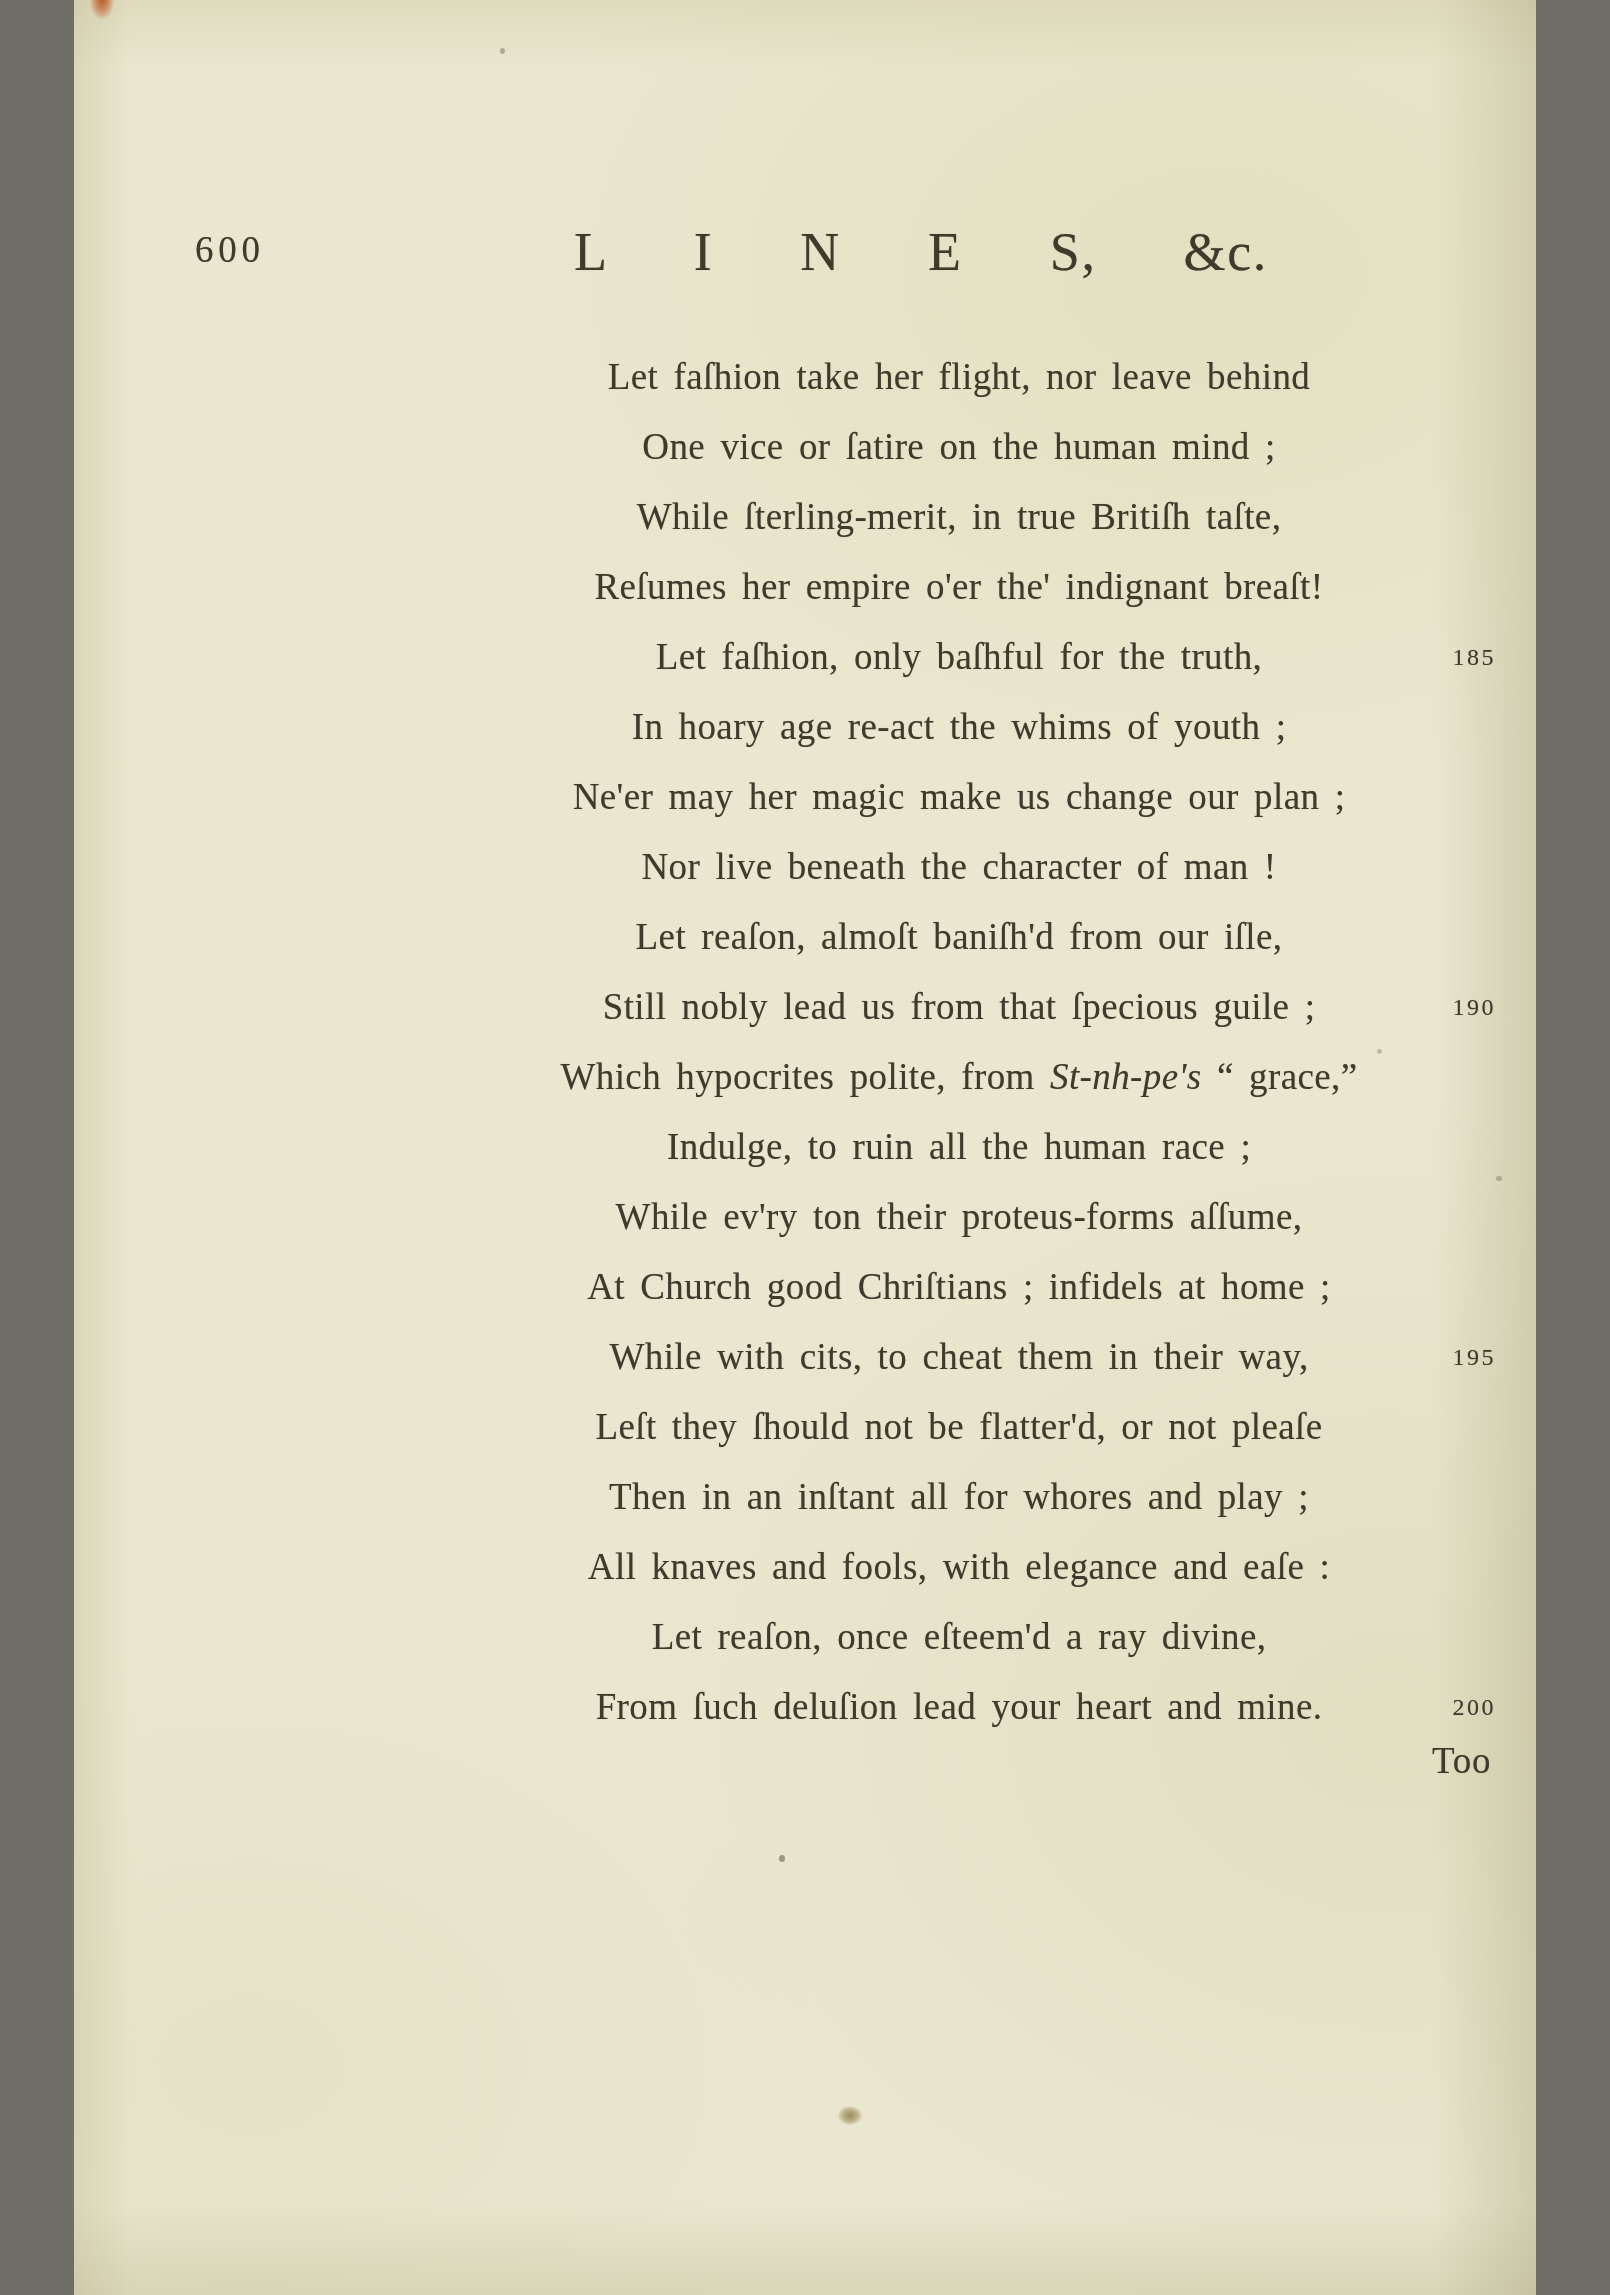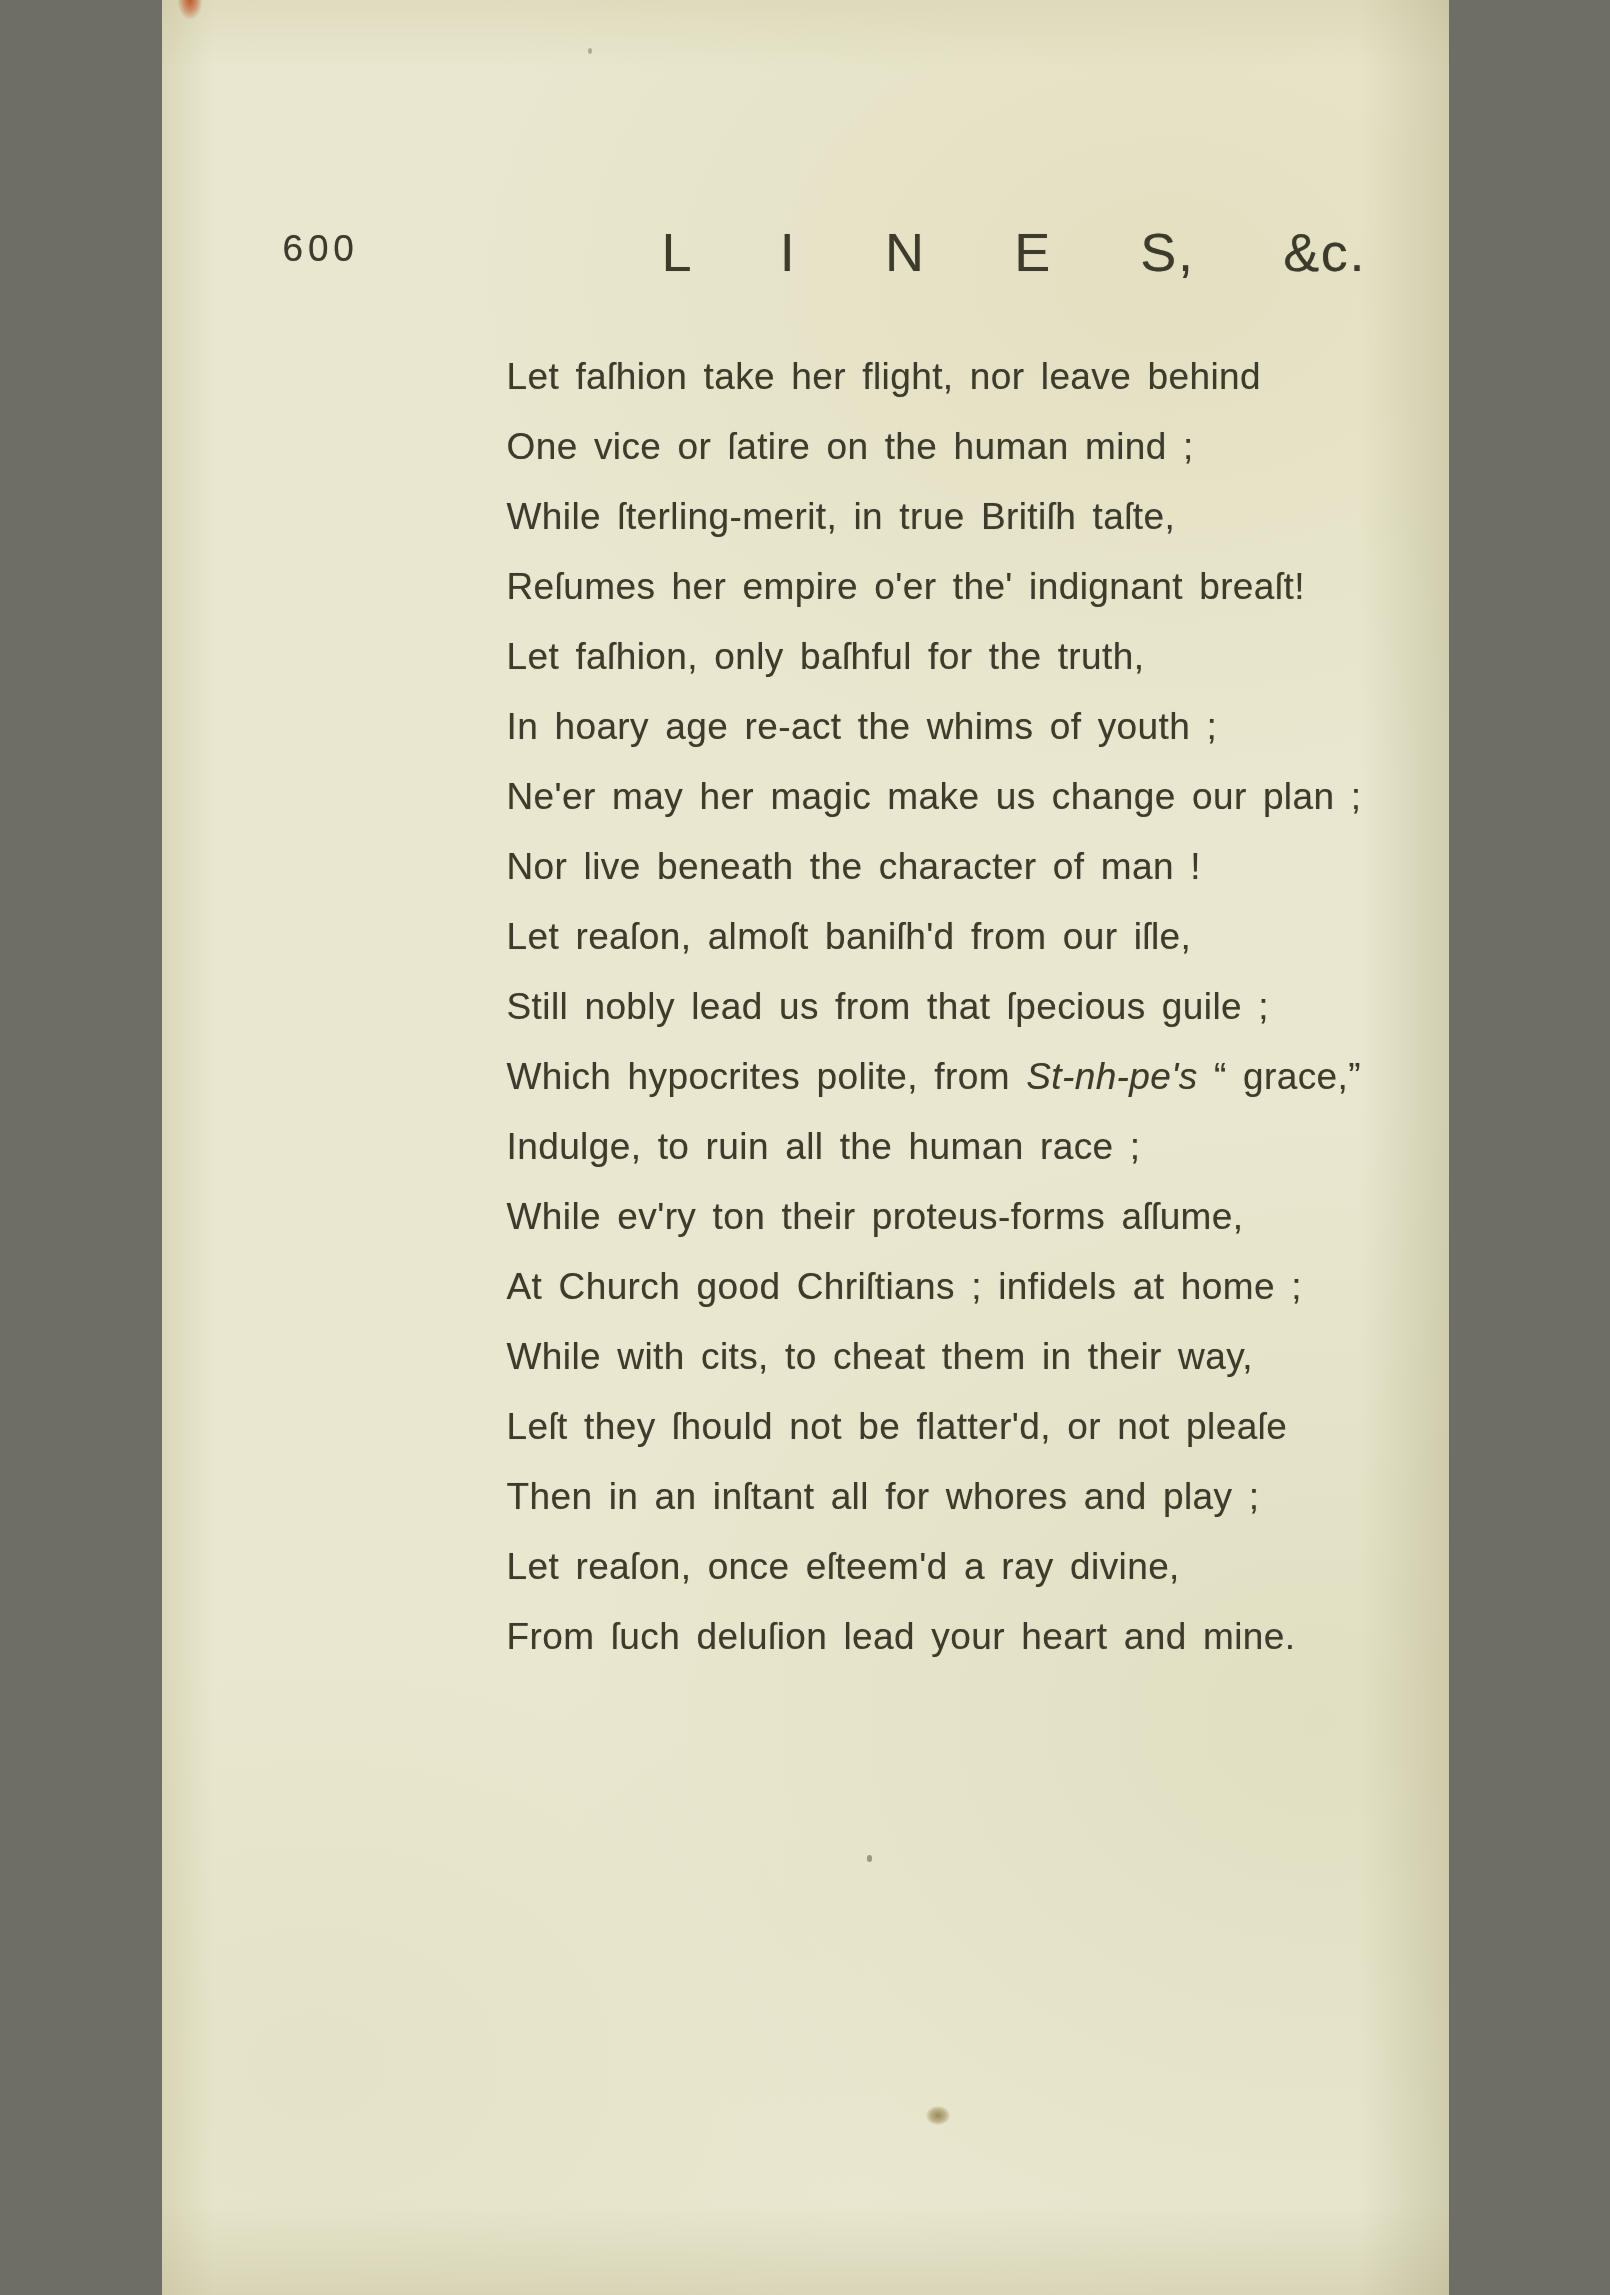--- a/index.html
+++ b/index.html
@@ -1,32 +1,33 @@
 <!DOCTYPE html>
 <html style="--paper: #e9e7cf; --ink: #3f3b2c;font-size:12.7px"><head>
 <meta charset="utf-8">
 <style>
   * { margin: 0; padding: 0; box-sizing: border-box; }
   html, body { background: #6e6e66; }
 
   .page {
     position: relative;
-    width: 1287px;
+    width: 1462px;
     height: 2295px;
     margin: 0 auto;
-    font-family: Liberation Sans, sans-serif;
+    font-family: Liberation Serif, serif;
     color: var(--ink, #3f3b2c);
     overflow: hidden;
     background:
       radial-gradient(ellipse 1114px 796px at 78% 12%, rgba(213,204,158,0.28), rgba(213,204,158,0) 65%),
       radial-gradient(ellipse 1274px 1035px at 90% 75%, rgba(198,192,148,0.22), rgba(198,192,148,0) 60%),
       radial-gradient(ellipse 955px 716px at 12% 90%, rgba(205,199,156,0.16), rgba(205,199,156,0) 60%),
       linear-gradient(to right, rgba(186,180,138,0.32) 0%, rgba(186,180,138,0) 4%, rgba(186,180,138,0) 93%, rgba(168,164,126,0.38) 100%),
       linear-gradient(to bottom, rgba(196,188,146,0.28) 0%, rgba(196,188,146,0) 3%, rgba(196,188,146,0) 96%, rgba(178,172,132,0.30) 100%),
       var(--paper, #e9e7cf);
+    text-align: center;
   }
 
   .page-number {
     position: absolute;
     left: 121px;
     top: 228px;
     font-size: 37px;
     letter-spacing: 4.8px;
     text-shadow: 0 0 0.8px rgba(63,59,44,0.45);
   }
@@ -203,20 +204,24 @@
     <div class="line">
       <span class="line-text">Leſt they ſhould not be flatter'd, or not pleaſe</span>
       <span class="line-num"></span>
     </div>
 
     <div class="line">
       <span class="line-text">Then in an inſtant all for whores and play ;</span>
       <span class="line-num"></span>
     </div>
 
+    <div class="line">
+      <span class="line-text">All knaves and fools, with elegance and eaſe :</span>
+      <span class="line-num"></span>
+    </div>
 
     <div class="line">
       <span class="line-text">Let reaſon, once eſteem'd a ray divine,</span>
       <span class="line-num"></span>
     </div>
 
     <div class="line">
       <span class="line-text">From ſuch deluſion lead your heart and mine.</span>
       <span class="line-num">200</span>
     </div>

